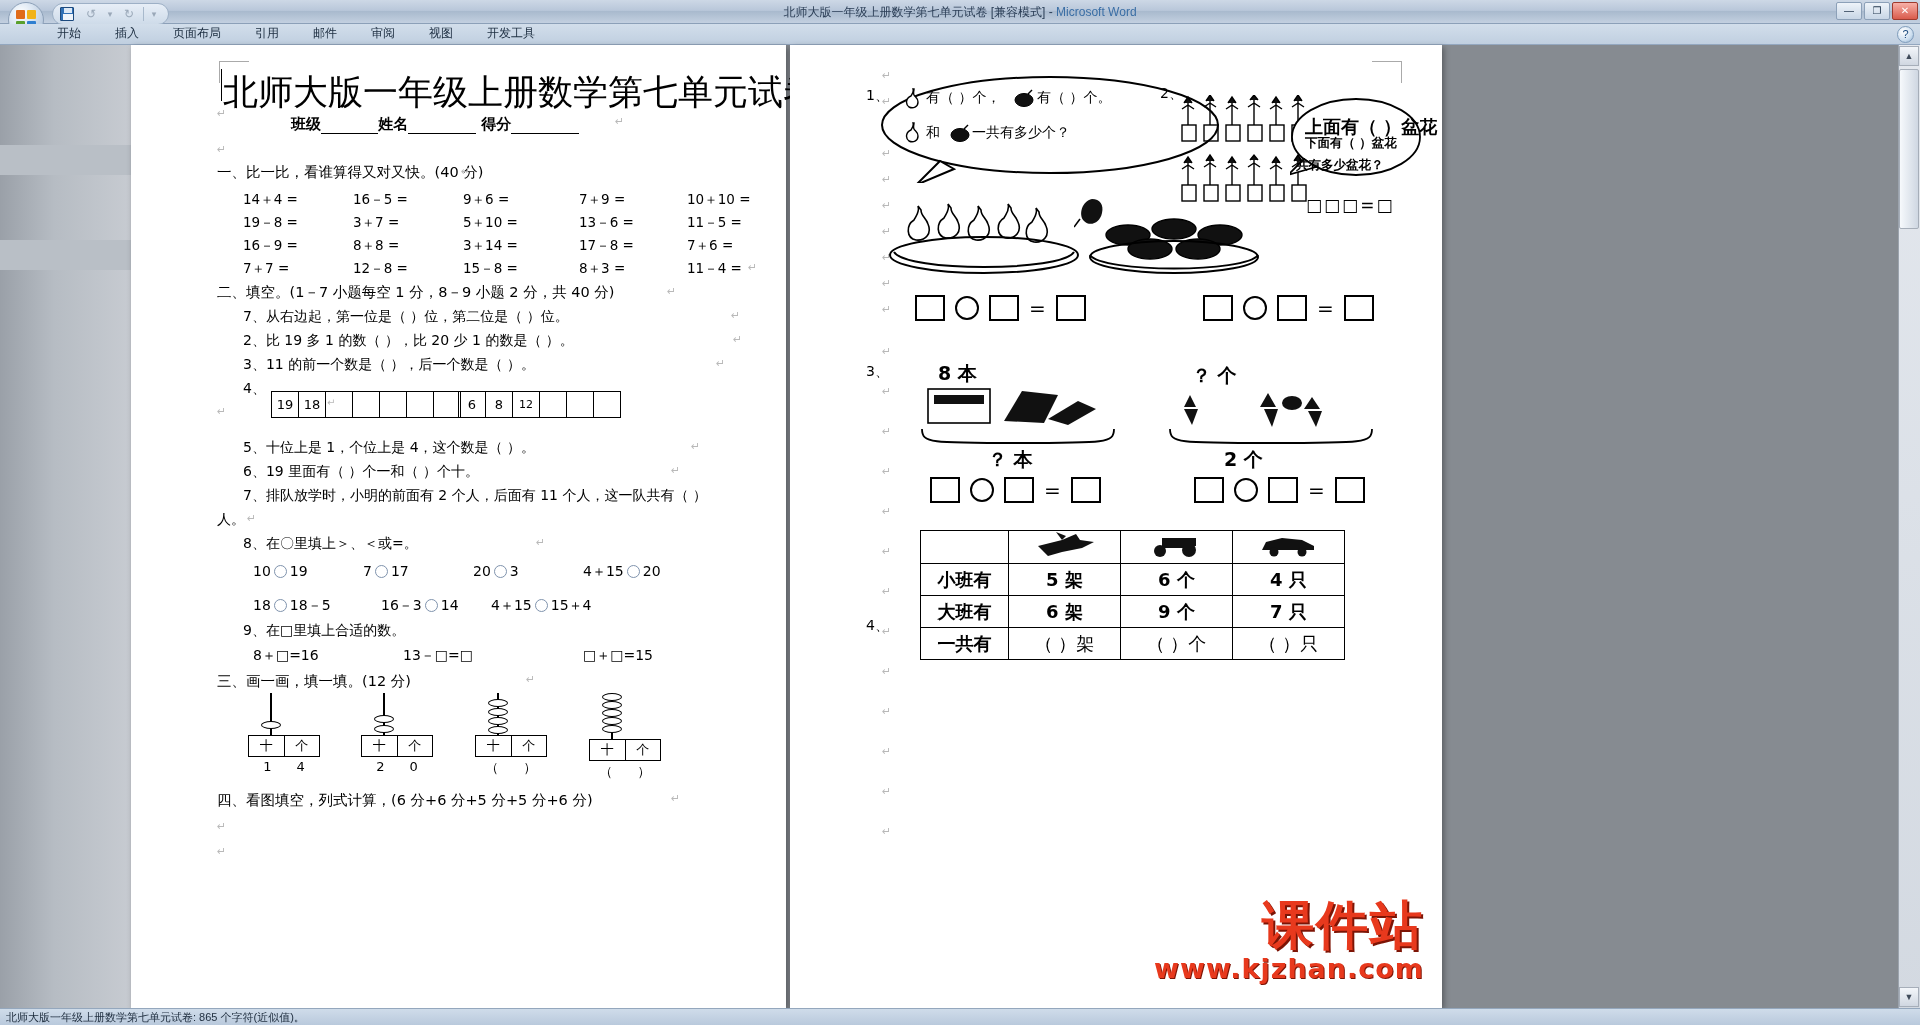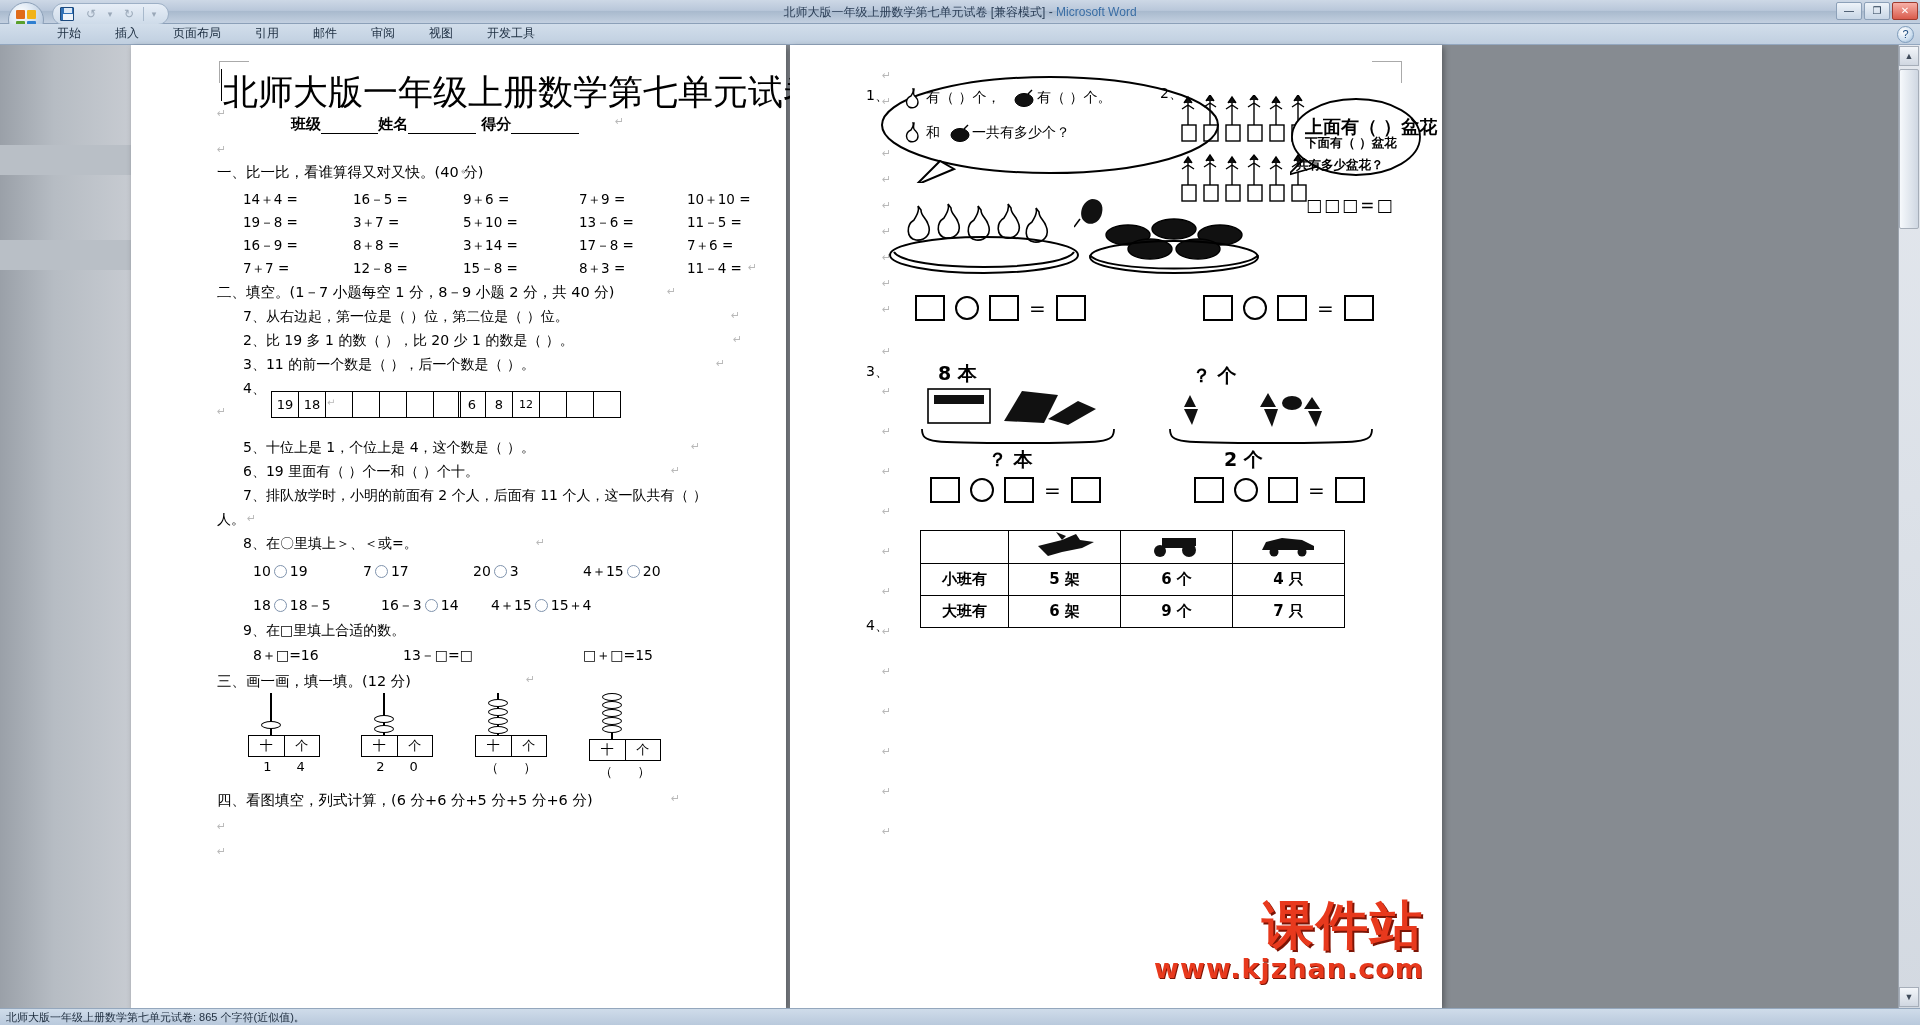--- a/index.html
+++ b/index.html
@@ -190,21 +190,21 @@
   }
   .eqrow { position:absolute; display:flex; align-items:center; gap:10px; }
   .eqbox { width:30px; height:26px; border:2px solid #000; }
   .eqcirc { width:24px; height:24px; border:2px solid #000; border-radius:50%; }
   .eqeq { font-size:20px; font-family:"DejaVu Sans", sans-serif; }
 
   .rtable {
     position:absolute; border-collapse:collapse; font-family:"DejaVu Sans", sans-serif;
   }
   .rtable td {
-    border:1px solid #000; text-align:center; font-size:15px; height:32px; font-weight:700;
+    border:1px solid #000; text-align:center; font-size:18px; height:32px; font-weight:700;
   }
   .rtable td.hdr { width:88px; }
   .rtable td.ic { width:112px; }
   .rtable tr.dashed td { border-top:1px dashed #666; }
 
   
   .wm { position:absolute; right:18px; bottom:24px; text-align:right; }
   .wm .kj {
     font-family:"DejaVu Sans", sans-serif; font-weight:700; font-size:52px; color:#e8391d;
     letter-spacing:2px; line-height:1;
@@ -737,20 +737,26 @@
             <td>5 架</td>
             <td>6 个</td>
             <td>4 只</td>
           </tr>
           <tr>
             <td>大班有</td>
             <td>6 架</td>
             <td>9 个</td>
             <td>7 只</td>
           </tr>
+          <tr class="dashed">
+            <td>一共有</td>
+            <td style="font-weight:400">（    ）架</td>
+            <td style="font-weight:400">（    ）个</td>
+            <td style="font-weight:400">（    ）只</td>
+          </tr>
         </tbody>
           </table>
 
         <div class="wm">
           <div class="kj">课件站</div>
           <div class="url">www.kjzhan.com</div>
         </div>
       </div>
     </div>
   </div>

